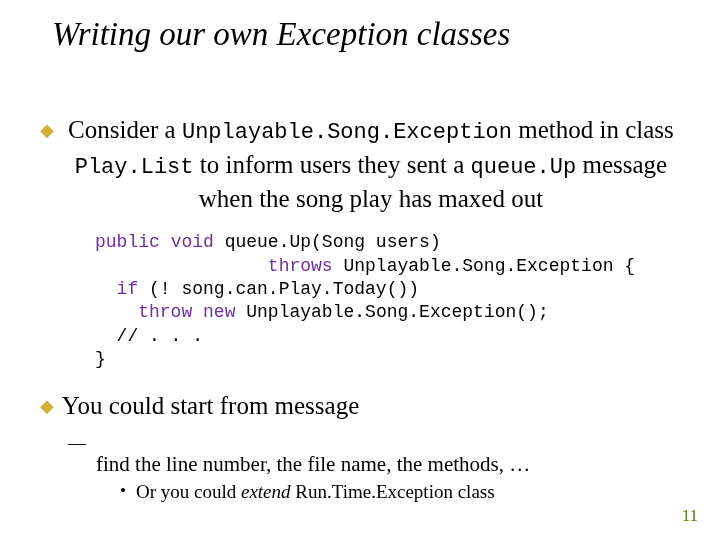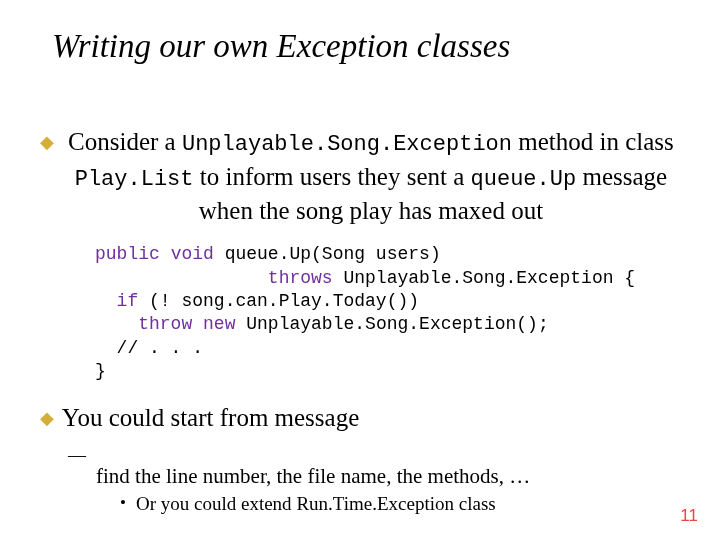--- a/index.html
+++ b/index.html
@@ -5,21 +5,21 @@
   * { margin: 0; padding: 0; box-sizing: border-box; }
   body {
     width: 720px;
     height: 540px;
     background: #ffffff;
     font-family: "Times New Roman", Times, serif;
     position: relative;
     overflow: hidden;
   }
   .slide {
-    padding: 20px 40px 20px 40px;
+    padding: 8px 40px 20px 40px;
   }
   .title {
     font-size: 33px;
     font-style: italic;
     font-weight: normal;
     color: #000;
     margin-bottom: 60px;
     margin-top: 8px;
     margin-left: 12px;
   }
@@ -84,28 +84,28 @@
   }
   .sub-sub-bullet-icon {
     font-size: 17px;
     color: #000;
     margin-right: 10px;
   }
   .sub-sub-bullet-text {
     font-size: 19px;
     color: #000;
   }
-  .italic { }
+  .italic { font-style: italic; }
   .page-num {
     position: absolute;
     bottom: 14px;
     right: 22px;
     font-size: 17px;
-    font-family: Liberation Sans, sans-serif;
-    color: #ef4444;
+    font-family: Liberation Serif, serif;
+    color: #4d7c0f;
   }
 </style>
 </head>
 <body>
 
 <div class="slide">
   <h1 class="title">Writing our own Exception classes</h1>
 
   <div class="bullet-main">
     <span class="bullet-icon">◆</span>

